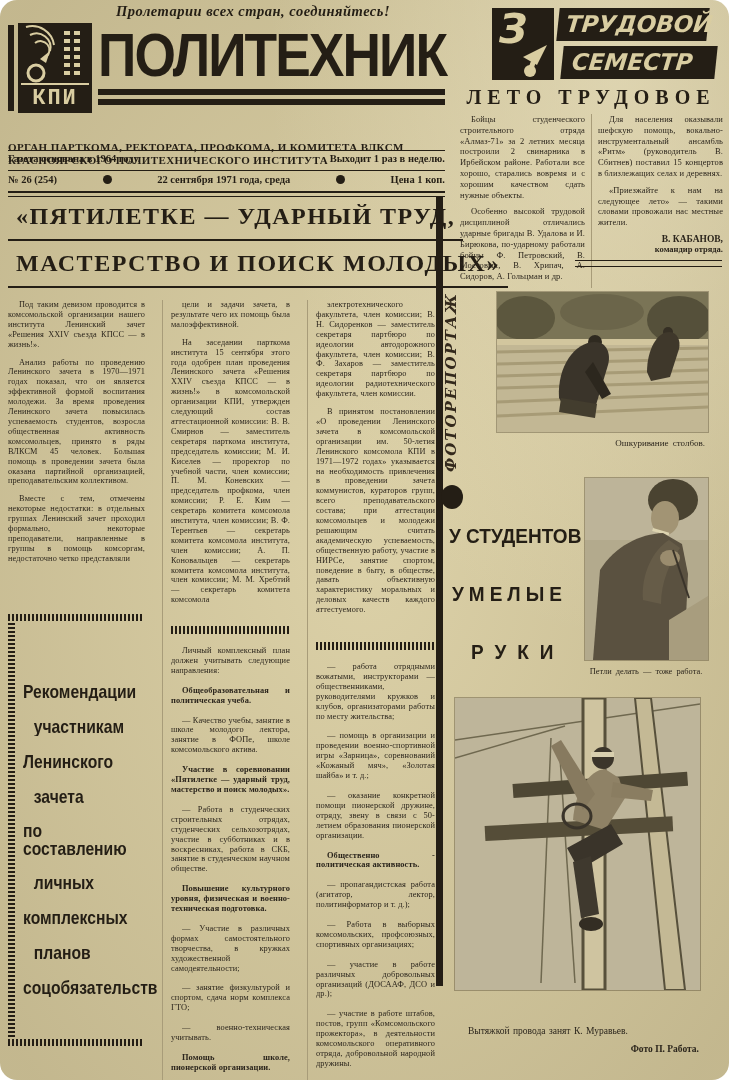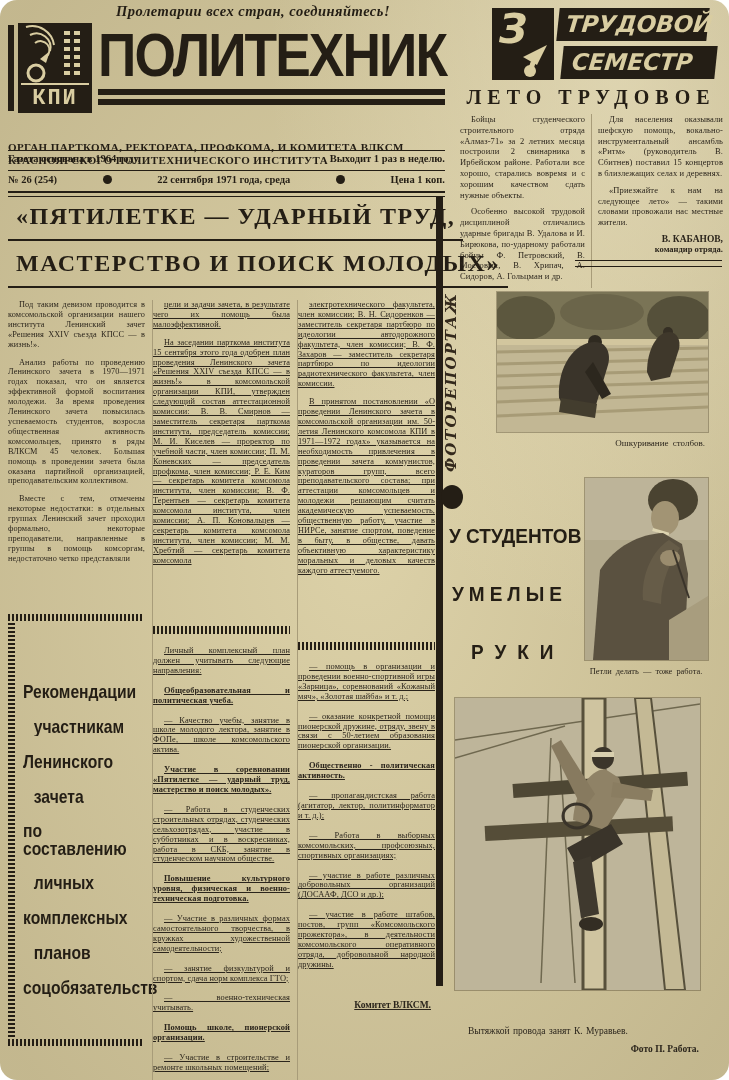--- a/index.html
+++ b/index.html
@@ -40,21 +40,21 @@
   .dot-bullet{width:9px;height:9px;border-radius:50%;background:#241e15;display:inline-block;}
   
   .vbar{position:absolute;left:436px;top:196px;width:7px;height:790px;background:#241e15;}
   
   .headline{position:absolute;left:8px;width:424px;text-align:center;}
   .h-l1{top:203px;} .h-l2{top:250px;}
   .headline span{display:inline-block;font-weight:bold;font-size:24px;letter-spacing:1.5px;
     color:#241e15;border-bottom:2px solid #241e15;padding:0 8px 9px;white-space:nowrap;}
   .lead-cols{position:absolute;left:8px;top:300px;width:427px;height:780px;display:flex;}
   .lcol{width:137px;position:relative;}
-  .lcol + .lcol{border-left:1px solid #a89c79;margin-left:7px;width:137px;text-decoration:underline;}
+  .lcol + .lcol{border-left:1px solid #a89c79;padding-left:8px;margin-left:17px;width:137px;}
   .para{text-align:justify;text-indent:11px;margin:0 0 8px;font-size:8.3px;line-height:9.9px;
     letter-spacing:.1px;color:#2b251c;overflow-wrap:break-word;hyphens:auto;}
   .para.bold{font-weight:bold;}
   .part-a.pa1{min-height:308px;} .part-a.pa2{min-height:322px;} .part-a.pa3{min-height:338px;}
   .rec .para{font-size:8.4px;margin-bottom:10px;}
   .hatch-h{background:repeating-linear-gradient(90deg,#241e15 0 2px,rgba(0,0,0,0) 2px 4px);}
   .hatch-divider{height:8px;margin:4px 0 12px;}
   .committee-sig{margin-top:30px;text-align:right;font-weight:bold;font-size:9.5px;padding-right:4px;}
   
   .sidebar-box{position:relative;margin-top:6px;height:432px;}
@@ -220,20 +220,21 @@
           <div class="para">— Участие в строительстве и ремонте школьных помещений;</div>
         </div>
     </div>
     <div class="lcol">
       <div class="part-a pa3">
           <div class="para">электротехнического факультета, член комиссии; В. Н. Сидоренков — заместитель секретаря партбюро по идеологии автодорожного факультета, член комиссии; В. Ф. Захаров — заместитель секретаря партбюро по идеологии радиотехнического факультета, член комиссии.</div>
           <div class="para">В принятом постановлении «О проведении Ленинского зачета в комсомольской организации им. 50-летия Ленинского комсомола КПИ в 1971—1972 годах» указывается на необходимость привлечения в проведении зачета коммунистов, кураторов групп, всего преподавательского состава; при аттестации комсомольцев и молодежи решающим считать академическую успеваемость, общественную работу, участие в НИРСе, занятие спортом, поведение в быту, в обществе, давать объективную характеристику моральных и деловых качеств каждого аттестуемого.</div>
         </div>
       <div class="hatch-h hatch-divider"></div>
       <div class="rec">
+          <div class="para">— работа отрядными вожатыми, инструкторами — общественниками, руководителями кружков и клубов, организаторами работы по месту жительства;</div>
           <div class="para">— помощь в организации и проведении военно-спортивной игры «Зарница», соревнований «Кожаный мяч», «Золотая шайба» и т. д.;</div>
           <div class="para">— оказание конкретной помощи пионерской дружине, отряду, звену в связи с 50-летием образования пионерской организации.</div>
           <div class="para bold">Общественно - политическая активность.</div>
           <div class="para">— пропагандистская работа (агитатор, лектор, политинформатор и т. д.);</div>
           <div class="para">— Работа в выборных комсомольских, профсоюзных, спортивных организациях;</div>
           <div class="para">— участие в работе различных добровольных организаций (ДОСААФ, ДСО и др.);</div>
           <div class="para">— участие в работе штабов, постов, групп «Комсомольского прожектора», в деятельности комсомольского оперативного отряда, добровольной народной дружины.</div>
         </div>
       <div class="committee-sig">Комитет ВЛКСМ.</div>
     </div>

